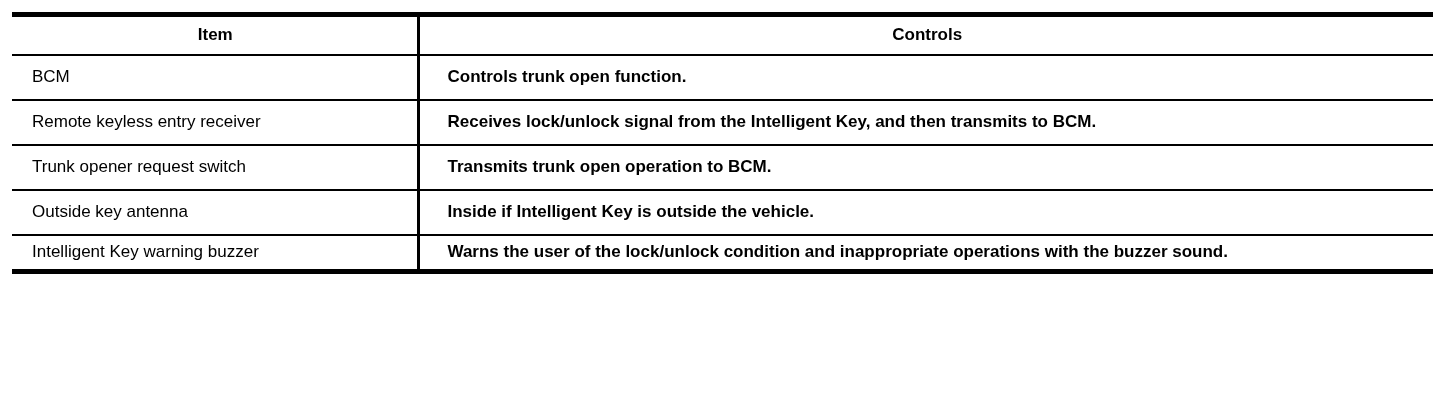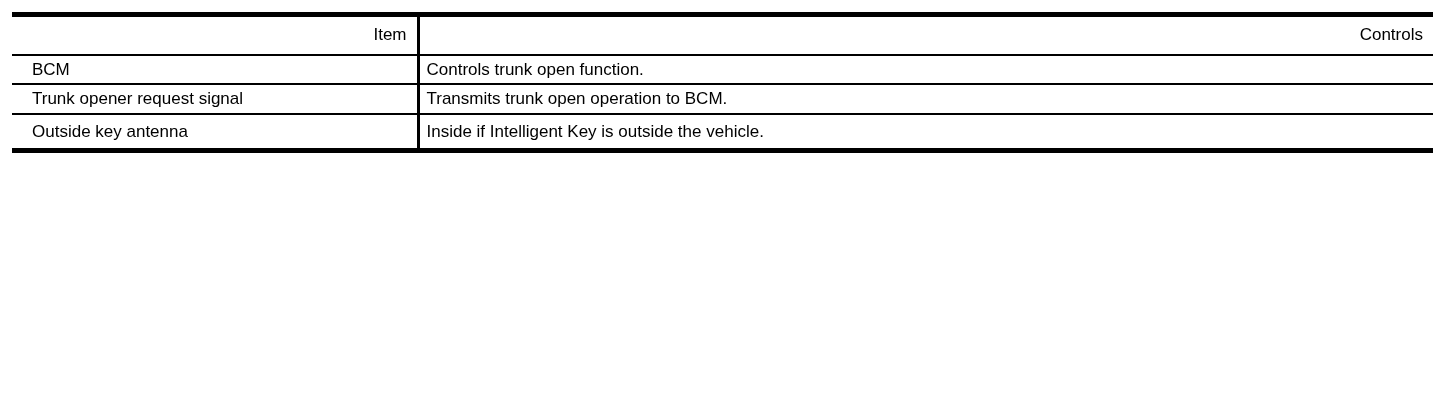--- a/index.html
+++ b/index.html
@@ -35,30 +35,30 @@
     border-bottom:2px solid var(--border);
     font-size:17px;
     font-weight:400;
     line-height:1.15;
     padding:4px 10px 4px 12px;
     vertical-align:middle;
     overflow:hidden;
   }
   th{
     height:40px;
-    text-align:right;
-    font-weight:400;
+    text-align:center;
+    font-weight:700;
   }
-  td{height:29px;}
+  td{height:45px;}
   tr:last-child td{height:37px;border-bottom:none;}
   .col-divider{
     border-right:3px solid var(--border);
   }
   td.item-cell{padding-left:20px;}
-  td.function-cell{padding-left:7px;}
+  td.function-cell{padding-left:28px;font-weight:bold;}
 </style>
 </head>
 <body>
 
 <div class="table-wrap">
   <table>
     <colgroup>
       <col class="col-item">
       <col class="col-function">
     </colgroup>
@@ -68,28 +68,36 @@
         <th>Controls</th>
       </tr>
     </thead>
     <tbody>
   <tr>
     <td class="item-cell col-divider">BCM</td>
     <td class="function-cell">Controls trunk open function.</td>
   </tr>
 
 
+  <tr>
+    <td class="item-cell col-divider">Remote keyless entry receiver</td>
+    <td class="function-cell">Receives lock/unlock signal from the Intelligent Key, and then transmits to BCM.</td>
+  </tr>
 
   <tr>
-    <td class="item-cell col-divider">Trunk opener request signal</td>
+    <td class="item-cell col-divider">Trunk opener request switch</td>
     <td class="function-cell">Transmits trunk open operation to BCM.</td>
   </tr>
 
 
   <tr>
     <td class="item-cell col-divider">Outside key antenna</td>
     <td class="function-cell">Inside if Intelligent Key is outside the vehicle.</td>
   </tr>
 
 
+  <tr>
+    <td class="item-cell col-divider">Intelligent Key warning buzzer</td>
+    <td class="function-cell">Warns the user of the lock/unlock condition and inappropriate operations with the buzzer sound.</td>
+  </tr>
 </tbody>
   </table>
 </div>
 
 </body></html>

